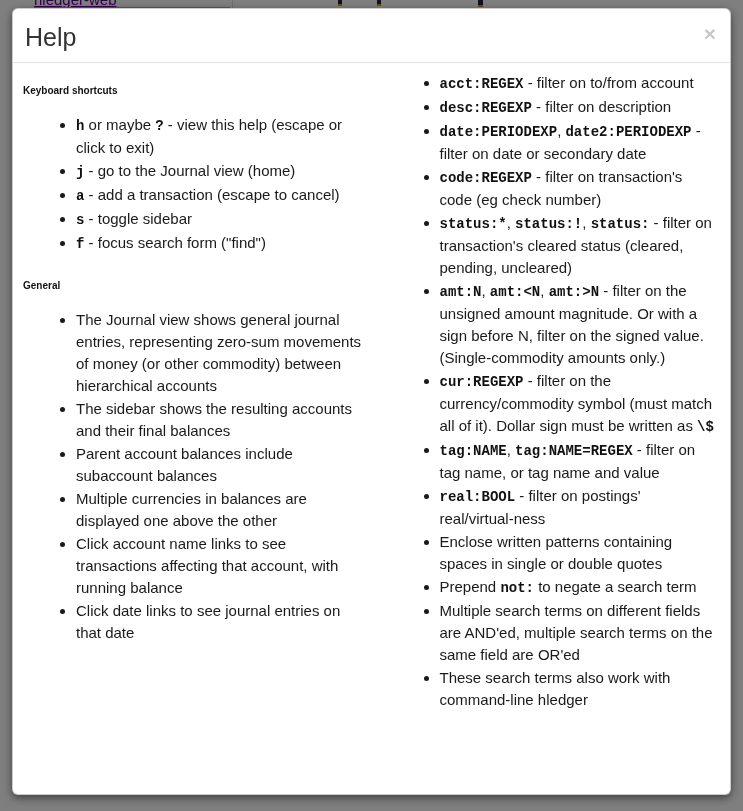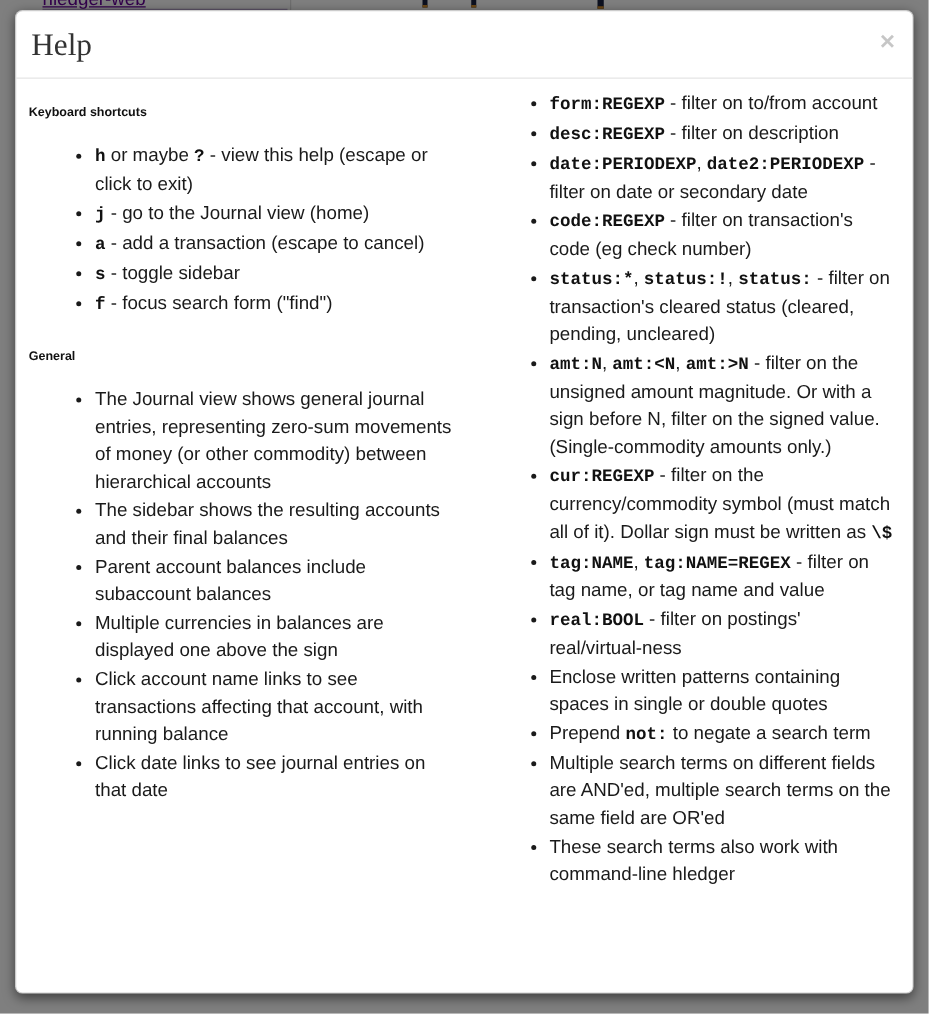--- a/index.html
+++ b/index.html
@@ -29,21 +29,21 @@
     background:#fff;border:1px solid rgba(0,0,0,0.2);border-radius:6px;
     box-shadow:0 3px 9px rgba(0,0,0,0.5);
     z-index:10;box-sizing:border-box;
   }
   .modal-header{
     padding:13px 15px 10px 12px;
     border-bottom:1px solid #e5e5e5;
     position:relative;
   }
   .modal-title{
-    margin:0;font-size:25px;font-weight:400;color:#333;line-height:30px;font-family:Liberation Serif, serif;
+    margin:0;font-size:25px;font-weight:400;color:#333;line-height:30px;
   }
   .close-btn{
     position:absolute;top:14px;right:14px;
     background:none;border:0;padding:0;margin:0;
     font-size:21px;font-weight:700;line-height:1;
     color:#000;opacity:0.22;cursor:pointer;
     font-family:"Liberation Sans", sans-serif;
   }
   .modal-body{
     display:flex;align-items:flex-start;
@@ -98,30 +98,30 @@
             <li><code class="tok">s</code> - toggle sidebar</li>
             <li><code class="tok">f</code> - focus search form ("find")</li>
           </ul>
         </div>
         <div class="section">
           <h4 class="section-heading">General</h4>
           <ul class="help-list">
             <li>The Journal view shows general journal entries, representing zero-sum movements of money (or other commodity) between hierarchical accounts</li>
             <li>The sidebar shows the resulting accounts and their final balances</li>
             <li>Parent account balances include subaccount balances</li>
-            <li>Multiple currencies in balances are displayed one above the sign</li>
+            <li>Multiple currencies in balances are displayed one above the other</li>
             <li>Click account name links to see transactions affecting that account, with running balance</li>
             <li>Click date links to see journal entries on that date</li>
           </ul>
         </div>
       </div>
     <div class="col col-right">
         <div class="section">
           <ul class="help-list">
-            <li><code class="tok">form:REGEXP</code> - filter on to/from account</li>
+            <li><code class="tok">acct:REGEX</code> - filter on to/from account</li>
             <li><code class="tok">desc:REGEXP</code> - filter on description</li>
             <li><code class="tok">date:PERIODEXP</code>, <code class="tok">date2:PERIODEXP</code> - filter on date or secondary date</li>
             <li><code class="tok">code:REGEXP</code> - filter on transaction's code (eg check number)</li>
             <li><code class="tok">status:*</code>, <code class="tok">status:!</code>, <code class="tok">status:</code> - filter on transaction's cleared status (cleared, pending, uncleared)</li>
             <li><code class="tok">amt:N</code>, <code class="tok">amt:&lt;N</code>, <code class="tok">amt:&gt;N</code> - filter on the unsigned amount magnitude. Or with a sign before N, filter on the signed value. (Single-commodity amounts only.)</li>
             <li><code class="tok">cur:REGEXP</code> - filter on the currency/commodity symbol (must match all of it). Dollar sign must be written as <code class="tok">\$</code></li>
             <li><code class="tok">tag:NAME</code>, <code class="tok">tag:NAME=REGEX</code> - filter on tag name, or tag name and value</li>
             <li><code class="tok">real:BOOL</code> - filter on postings' real/virtual-ness</li>
             <li>Enclose written patterns containing spaces in single or double quotes</li>
             <li>Prepend <code class="tok">not:</code> to negate a search term</li>

